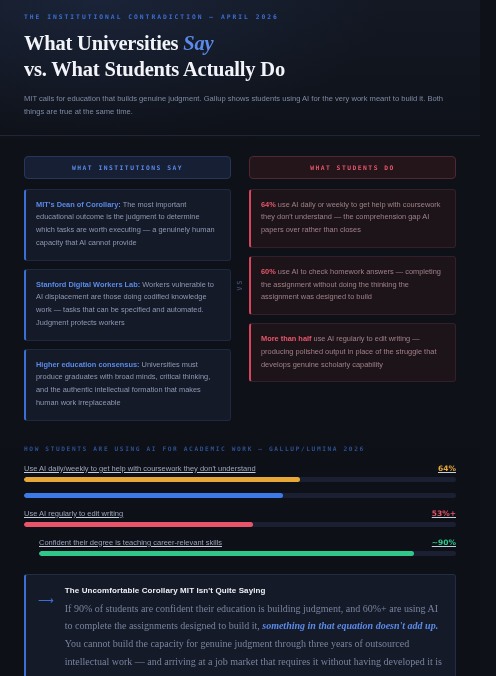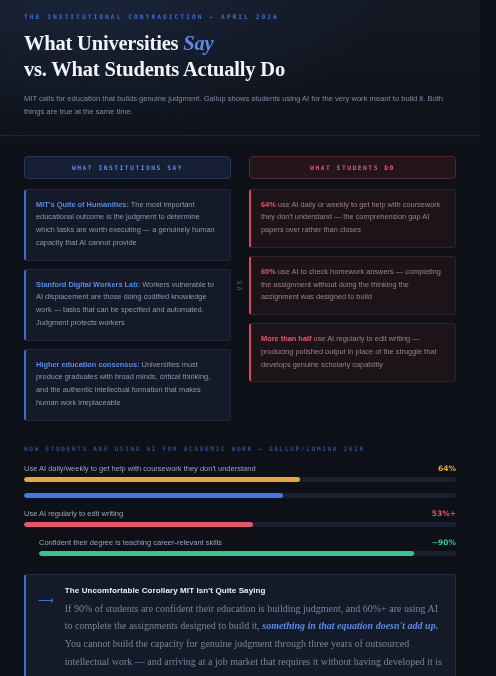--- a/index.html
+++ b/index.html
@@ -163,20 +163,21 @@
   }
 
   .bar-row { margin-bottom: 11px; }
   .bar-row:last-child { margin-bottom: 0; margin-left: 15px; }
 
   .bar-top {
     display: flex;
     justify-content: space-between;
     align-items: center;
     margin-bottom: 4px;
+    text-decoration: underline;
   }
 
   .bar-label {
     font-size: 7.5px;
     color: #9aa4bb;
     line-height: 1.2;
   }
 
   .bar-value {
     font-size: 7.5px;
@@ -260,21 +261,21 @@
     </h1>
     <p class="deck">MIT calls for education that builds genuine judgment. Gallup shows students using AI for the very work meant to build it. Both things are true at the same time.</p>
   </div>
 
   <div class="compare">
 
     <div class="col">
       <div class="col-head inst">WHAT INSTITUTIONS SAY</div>
 
       <div class="card inst">
-        <span class="lead">MIT's Quite of Humanities:</span><span> The most important educational outcome is the judgment to determine which tasks are worth executing — a genuinely human capacity that AI cannot provide</span>
+        <span class="lead">MIT's Dean of Corollary:</span><span> The most important educational outcome is the judgment to determine which tasks are worth executing — a genuinely human capacity that AI cannot provide</span>
       </div>
 
       <div class="card inst">
         <span class="lead">Stanford Digital Workers Lab:</span><span> Workers vulnerable to AI displacement are those doing codified knowledge work — tasks that can be specified and automated. Judgment protects workers</span>
       </div>
 
       <div class="card inst">
         <span class="lead">Higher education consensus:</span><span> Universities must produce graduates with broad minds, critical thinking, and the authentic intellectual formation that makes human work irreplaceable</span>
       </div>
     </div>

